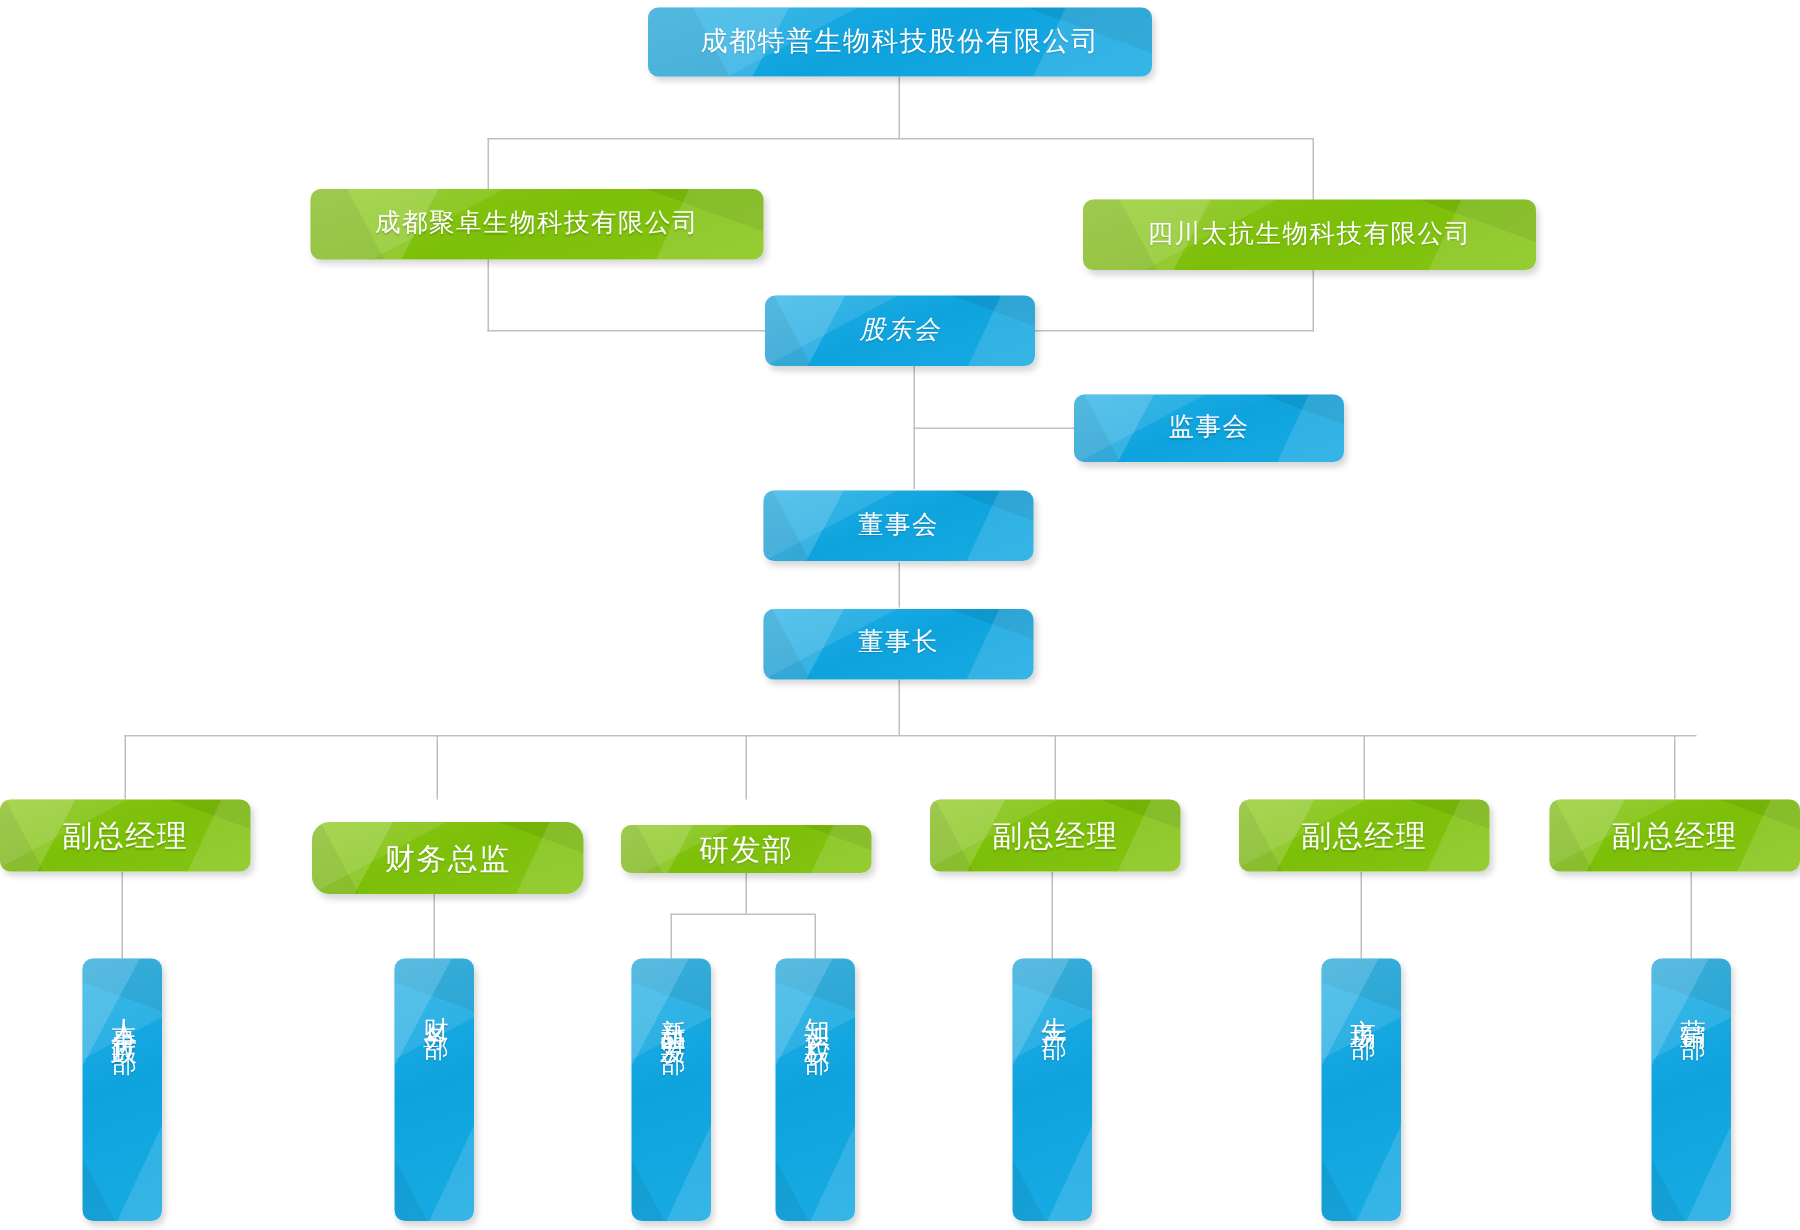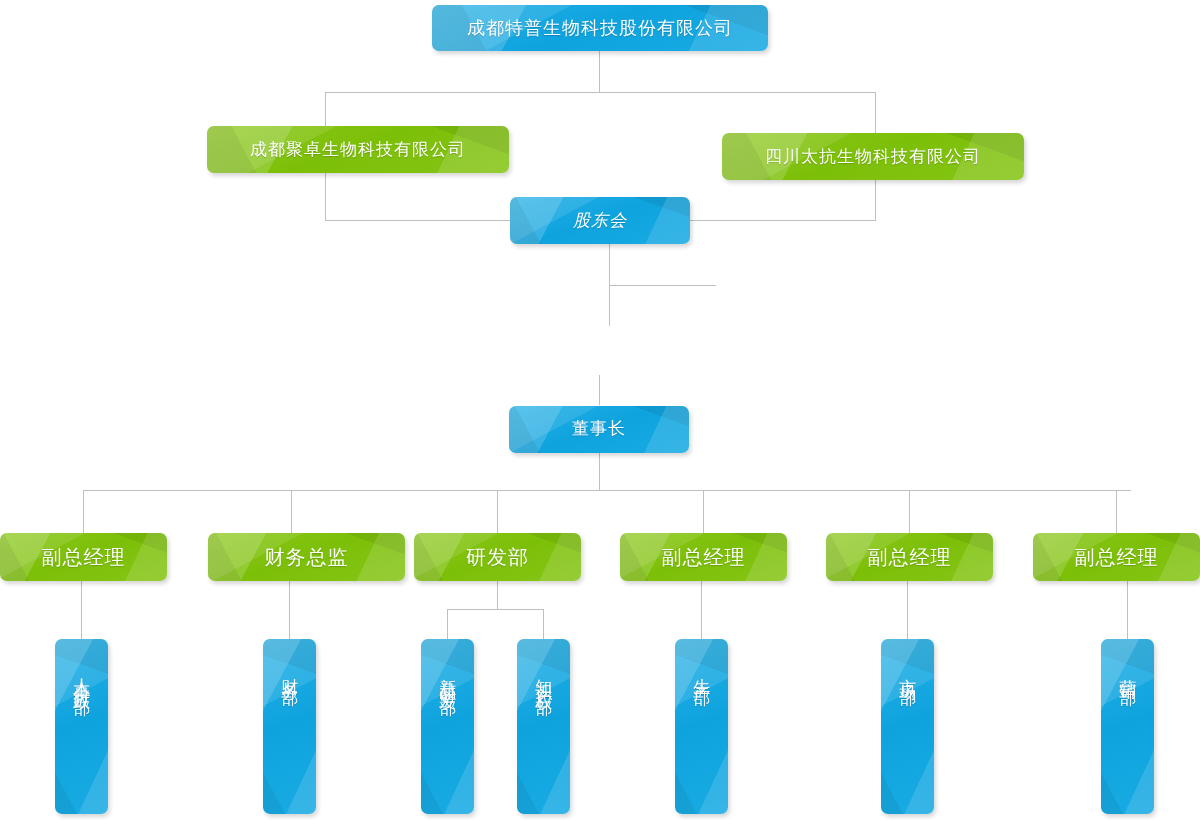--- a/index.html
+++ b/index.html
@@ -116,35 +116,41 @@
   </div>
 
   <div class="node green fs17" style="left:722px; top:133px; width:302px; height:47px;text-align:center;">
     <span class="label">四川太抗生物科技有限公司</span>
   </div>
 
   <div class="node blue fs17" style="left:510px; top:197px; width:180px; height:47px;font-style:italic;">
     <span class="label">股东会</span>
   </div>
 
+  <div class="node blue fs17" style="left:716px; top:263px; width:180px; height:45px;">
+    <span class="label">监事会</span>
+  </div>
 
+  <div class="node blue fs17" style="left:509px; top:327px; width:180px; height:47px;">
+    <span class="label">董事会</span>
+  </div>
 
   <div class="node blue fs17" style="left:509px; top:406px; width:180px; height:47px;font-family:Liberation Mono, monospace;">
     <span class="label">董事长</span>
   </div>
 
   <div class="node green fs16" style="left:0px; top:533px; width:167px; height:48px;">
     <span class="label">副总经理</span>
   </div>
 
-  <div class="node green fs16" style="left:208px; top:533px; width:197px; height:48px;">
+  <div class="node green fs16" style="left:208px; top:548px; width:181px; height:48px;border-radius:12px;">
     <span class="label">财务总监</span>
   </div>
 
-  <div class="node green fs16" style="left:414px; top:533px; width:167px; height:48px;">
+  <div class="node green fs16" style="left:414px; top:550px; width:167px; height:32px;">
     <span class="label">研发部</span>
   </div>
 
   <div class="node green fs16" style="left:620px; top:533px; width:167px; height:48px;">
     <span class="label">副总经理</span>
   </div>
 
   <div class="node green fs16" style="left:826px; top:533px; width:167px; height:48px;">
     <span class="label">副总经理</span>
   </div>

